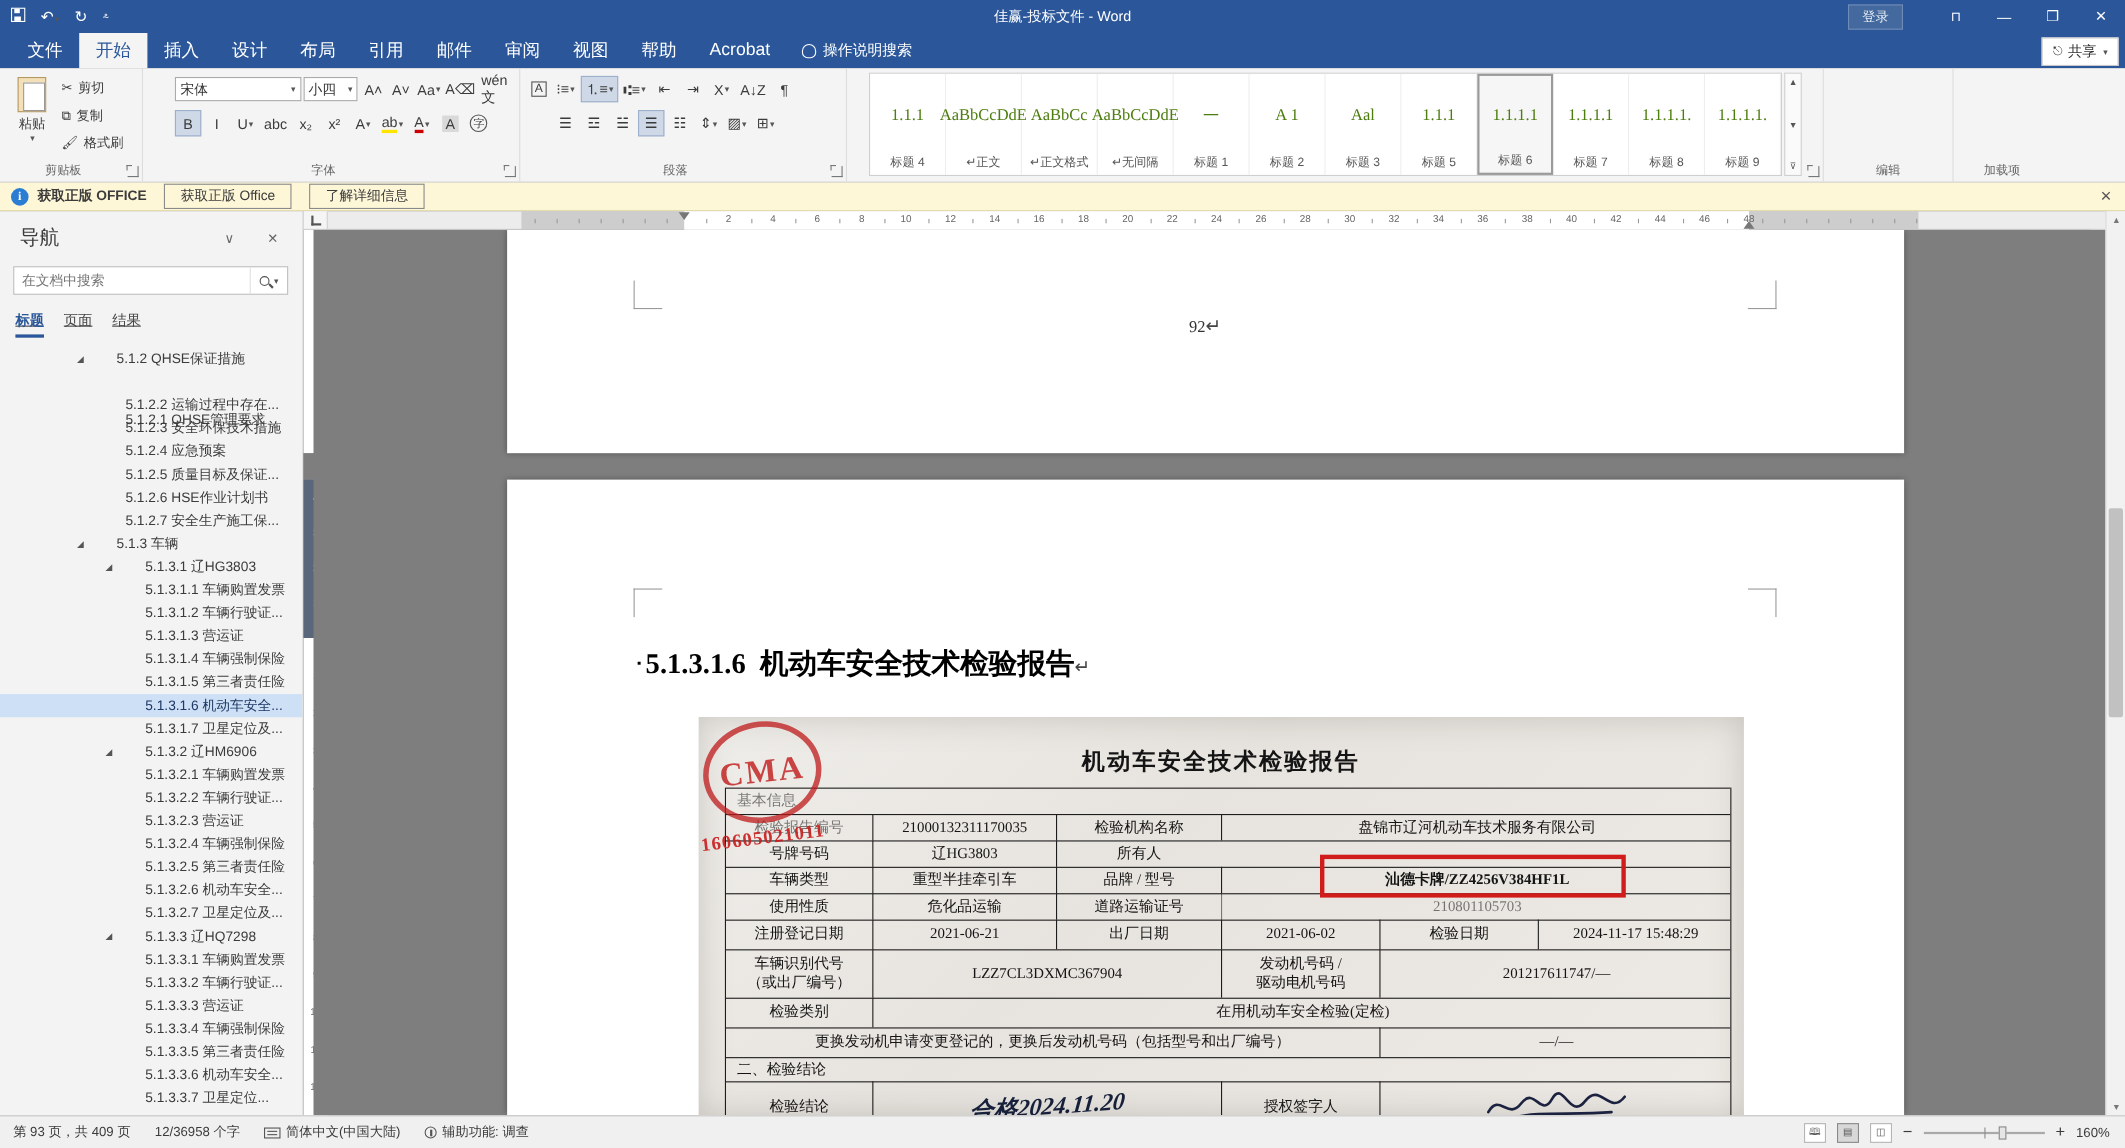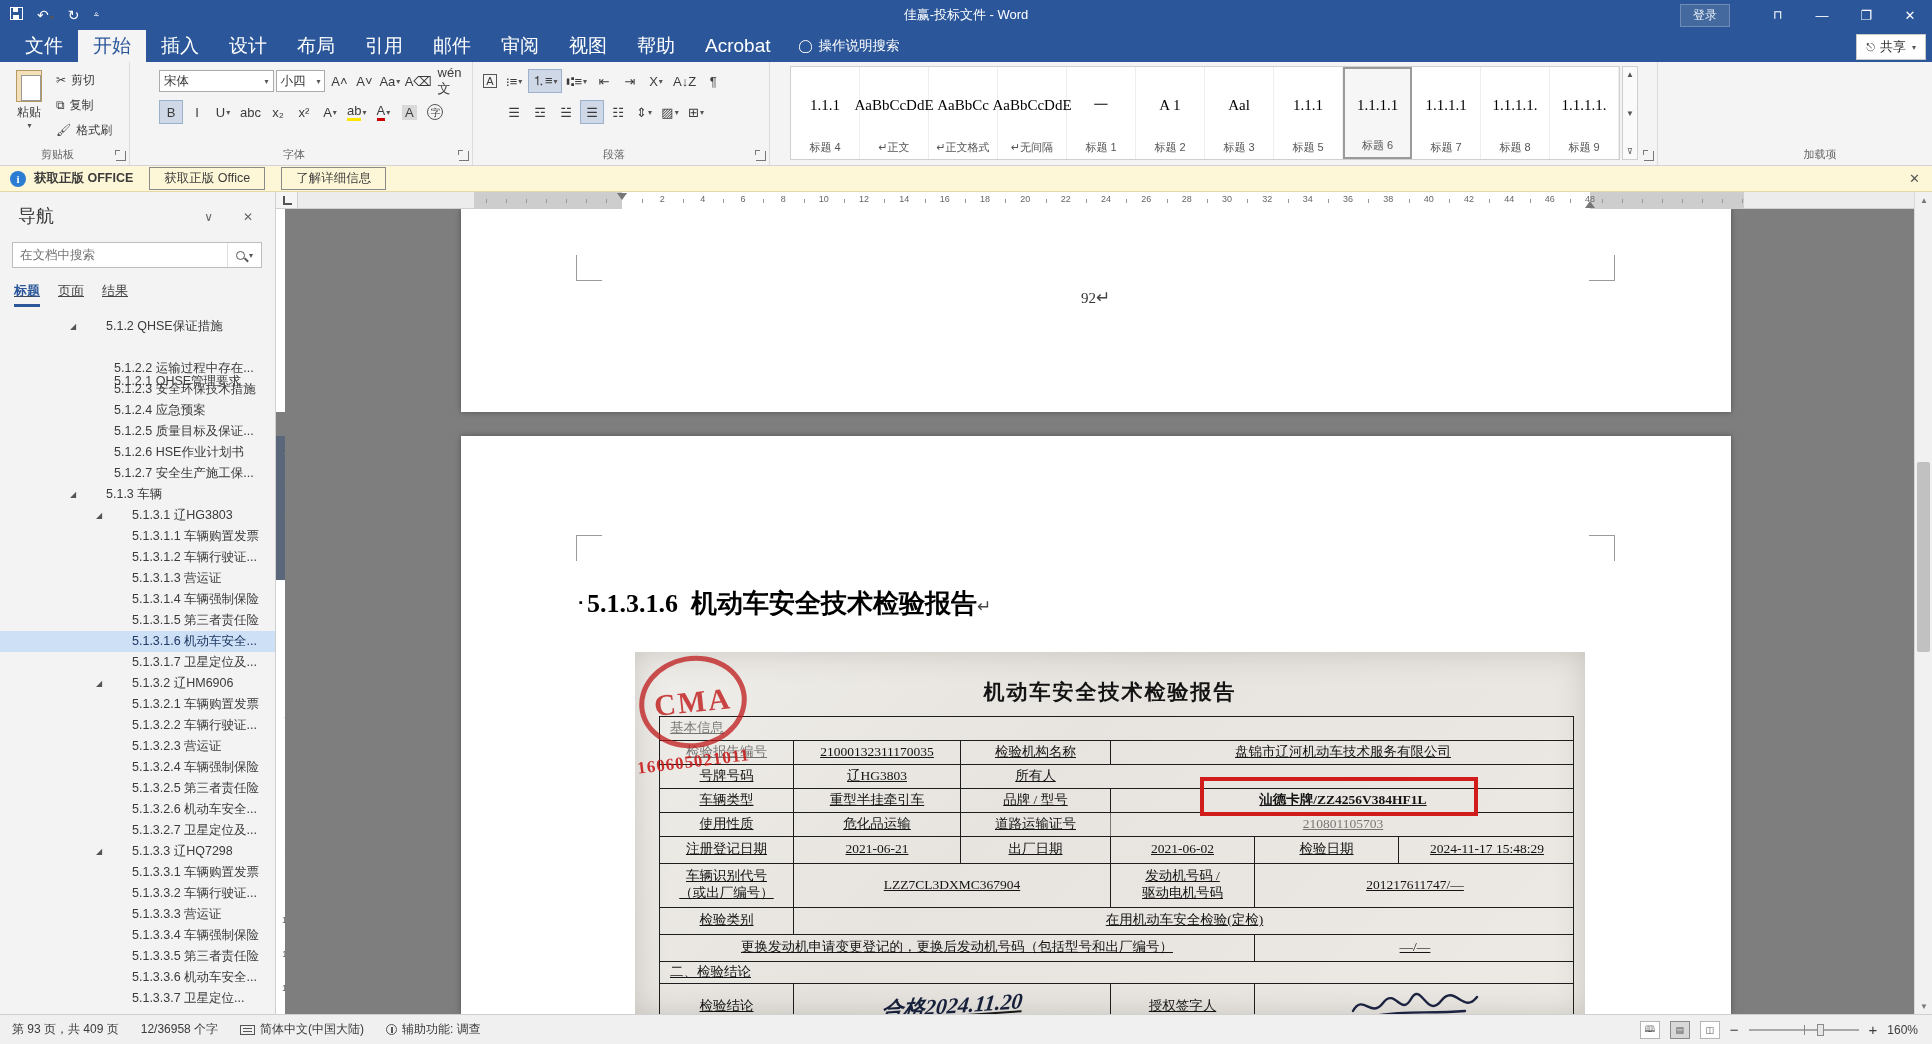--- a/index.html
+++ b/index.html
@@ -16,21 +16,21 @@
   .floppy:after  { content:""; position:absolute; left:2px; bottom:0; width:6px; height:4px; background:#fff; }
   .win-title { position:absolute; left:0; right:0; top:0; height:30px; line-height:30px; text-align:center; font-size:13px; color:#fff; }
   .tb-right { position:absolute; right:0; top:0; height:30px; display:flex; align-items:center; }
   .signin { background:#44699e; border:1px solid #6e8cb7; color:#e8eef7; font-size:12px; padding:2px 12px; margin-right:26px; }
   .winbtn { width:44px; height:30px; display:flex; align-items:center; justify-content:center; color:#fff; font-size:13px; }
   .ribdisp { font-size:12px; border:1px solid transparent; }
 
   
   .tabrow { position:absolute; left:0; top:30px; width:100%; height:32px; background:#2b579a; }
   .rtabs { display:flex; height:32px; align-items:stretch; padding-left:10px; }
-  .rtab { color:#fff; padding:0 15px; display:flex; align-items:center; font-size:19px; }
+  .rtab { color:#fff; padding:0 15px; display:flex; align-items:center; font-size:16px; }
   .rtab.active { background:#f4f4f4; color:#2b579a; }
   .telltab { color:#fff; display:flex; align-items:center; gap:6px; padding:0 14px; font-size:13.5px; }
   .bulb { display:inline-block; width:13px; height:13px; border:1.5px solid #fff; border-radius:50% 50% 40% 40%; position:relative; }
   .share-btn { position:absolute; right:6px; top:34px; background:#fff; border:1px solid #c8c8c8; color:#333;
     padding:3px 9px; font-size:13px; display:flex; gap:5px; align-items:center; z-index:5; }
 
   
   .ribbon { position:absolute; left:0; top:62px; width:100%; height:104px; background:#f4f4f4; border-bottom:1px solid #d4d4d4; }
   .rgroup { position:absolute; top:0; height:103px; border-right:1px solid #dcdcdc; }
   .glabel { position:absolute; bottom:3px; left:0; right:14px; text-align:center; font-size:11px; color:#666; }
@@ -42,21 +42,21 @@
   .mini-caret { font-size:8px; color:#555; margin-left:1px; }
   .combo { background:#fff; border:1px solid #ababab; height:22px; display:flex; align-items:center; justify-content:space-between; padding:0 4px; font-size:12.5px; color:#333; }
   .paste-big { position:absolute; left:6px; top:4px; width:46px; height:78px; text-align:center; color:#3b3b3b; font-size:12px; }
   .clipb { margin:4px auto 2px; width:26px; height:32px; background:#f3dfb8; border:1px solid #b59a63; position:relative; }
   .clipb:after { content:""; position:absolute; left:4px; top:4px; width:18px; height:24px; background:#fff; border:1px solid #999; }
   .small-act { display:flex; align-items:center; gap:5px; height:20px; font-size:12px; color:#3b3b3b; }
   .u-red { border-bottom:3px solid #c00; } .u-yel { border-bottom:3px solid #ffe400; }
   .char-circle { display:inline-block; width:16px; height:16px; border:1px solid #555; border-radius:50%; line-height:15px; text-align:center; font-size:10px; }
   .gallery { position:absolute; left:790px; top:4px; width:830px; height:94px; background:#fff; border:1px solid #cfcfcf; display:flex; }
   .styleitem { width:69px; border-right:1px solid #eee; display:flex; flex-direction:column; align-items:center; justify-content:flex-end; padding:4px 1px; }
-  .styleitem .prev { flex:1; display:flex; align-items:center; justify-content:center; font-family:"Liberation Serif","DejaVu Serif",serif; font-size:15px; color:#000000; white-space:nowrap; overflow:hidden; }
+  .styleitem .prev { flex:1; display:flex; align-items:center; justify-content:center; font-family:"Liberation Serif","DejaVu Serif",serif; font-size:15px; color:#4d7c0f; white-space:nowrap; overflow:hidden; }
   .styleitem .slabel { font-size:11px; color:#555; white-space:nowrap; }
   .styleitem.sel { border:2px solid #9a9a9a; background:#f6f6f6; }
   .gal-scroll { position:absolute; left:1622px; top:4px; width:16px; height:94px; border:1px solid #cfcfcf; background:#fafafa;
     display:flex; flex-direction:column; align-items:center; justify-content:space-between; padding:3px 0; font-size:8px; color:#555; }
   .mag { display:inline-block; width:9px; height:9px; border:1.5px solid #555; border-radius:50%; position:relative; }
   .mag:after { content:""; position:absolute; left:7px; top:7px; width:5px; height:1.5px; background:#555; transform:rotate(45deg); }
 
   
   .msgbar { position:absolute; left:0; top:166px; width:100%; height:26px; background:#fdf7d7; border-bottom:1px solid #e3d9a8; display:flex; align-items:center; padding-left:10px; gap:8px; color:#3b3b3b; }
   .info-ic { width:16px; height:16px; border-radius:50%; background:#2b7cd3; color:#fff; font-size:11px; font-weight:bold; display:flex; align-items:center; justify-content:center; font-family:"Liberation Serif",serif; }
@@ -103,21 +103,21 @@
   .doc-heading { position:absolute; font-family:"Liberation Serif","DejaVu Serif",serif; font-weight:bold; font-size:26px; color:#000; white-space:nowrap; }
   .doc-heading .sq { font-size:11px; vertical-align:6px; margin-right:4px; }
   .ret { font-family:"DejaVu Sans",sans-serif; font-weight:normal; font-size:17px; color:#444; }
 
   
   .scan { position:absolute; background:linear-gradient(135deg,#efedE9 0%,#e7e4df 40%,#edeae5 100%); background-color:#e9e6e1; box-shadow:inset 0 0 30px rgba(90,85,75,.25); overflow:hidden; }
   .scan-title { position:absolute; left:0; right:0; top:26px; text-align:center; font-family:"Liberation Serif","DejaVu Serif",serif; font-weight:bold; font-size:21px; color:#141414; letter-spacing:2px; }
   .rtable { position:absolute; }
   .rrowline { position:absolute; left:0; right:0; border-top:1.5px solid #1d1d1d; }
   .rcell { position:absolute; display:flex; align-items:center; justify-content:center; text-align:center;
-    font-family:"Liberation Serif","DejaVu Serif",serif; font-size:13.5px; color:#141414; border-left:1px solid #1d1d1d; line-height:1.25; padding:0 4px;text-decoration:underline; }
+    font-family:"Liberation Serif","DejaVu Serif",serif; font-size:13.5px; color:#141414; border-left:1px solid #1d1d1d; line-height:1.25; padding:0 4px; }
   .rcell.first { border-left:none; }
   .rcell.left { justify-content:flex-start; text-align:left; padding-left:10px; }
   .rcell.dim { opacity:.55; }
   .rcell.bold { font-weight:bold; }
   .stamp { position:absolute; width:108px; height:92px; border:5px solid rgba(190,25,25,.75); border-radius:50%; transform:rotate(-10deg); display:flex; align-items:center; justify-content:center; }
   .stamp span { color:rgba(190,25,25,.8); font-weight:bold; font-size:30px; font-family:"Liberation Serif",serif; letter-spacing:2px; transform:rotate(4deg); }
   .stamp-num { position:absolute; color:rgba(200,30,30,.92); font-weight:bold; font-size:17px; transform:rotate(-7deg); letter-spacing:1px; white-space:nowrap; font-family:"Liberation Serif",serif; }
   .redbox { position:absolute; border:4px solid #d11c1c; }
   .hand { font-family:"Liberation Serif",serif; font-style:italic; font-weight:bold; font-size:22px; color:#17203a; transform:rotate(-4deg) skewX(-10deg); white-space:nowrap; }
 
@@ -406,20 +406,24 @@
           <div class="prev">1.1.1.1.</div>
           <div class="slabel">标题 9</div>
         </div>
       </div>
     <div class="gal-scroll">
       <span>▲</span>
       <span>▼</span>
       <span>⊽</span>
     </div>
 
+    <div class="rgroup" style="left:1658px;width:118px;">
+
+      <div class="glabel" style="right:0;">编辑</div>
+    </div>
 
     <div class="rgroup" style="left:1776px;width:104px;border-right:none;">
 
       <div class="glabel" style="right:16px;">加载项</div>
     </div>
   </div>
 
   <div class="msgbar">
     <span class="info-ic">i</span>
     <span class="msg-b">获取正版 OFFICE</span>

